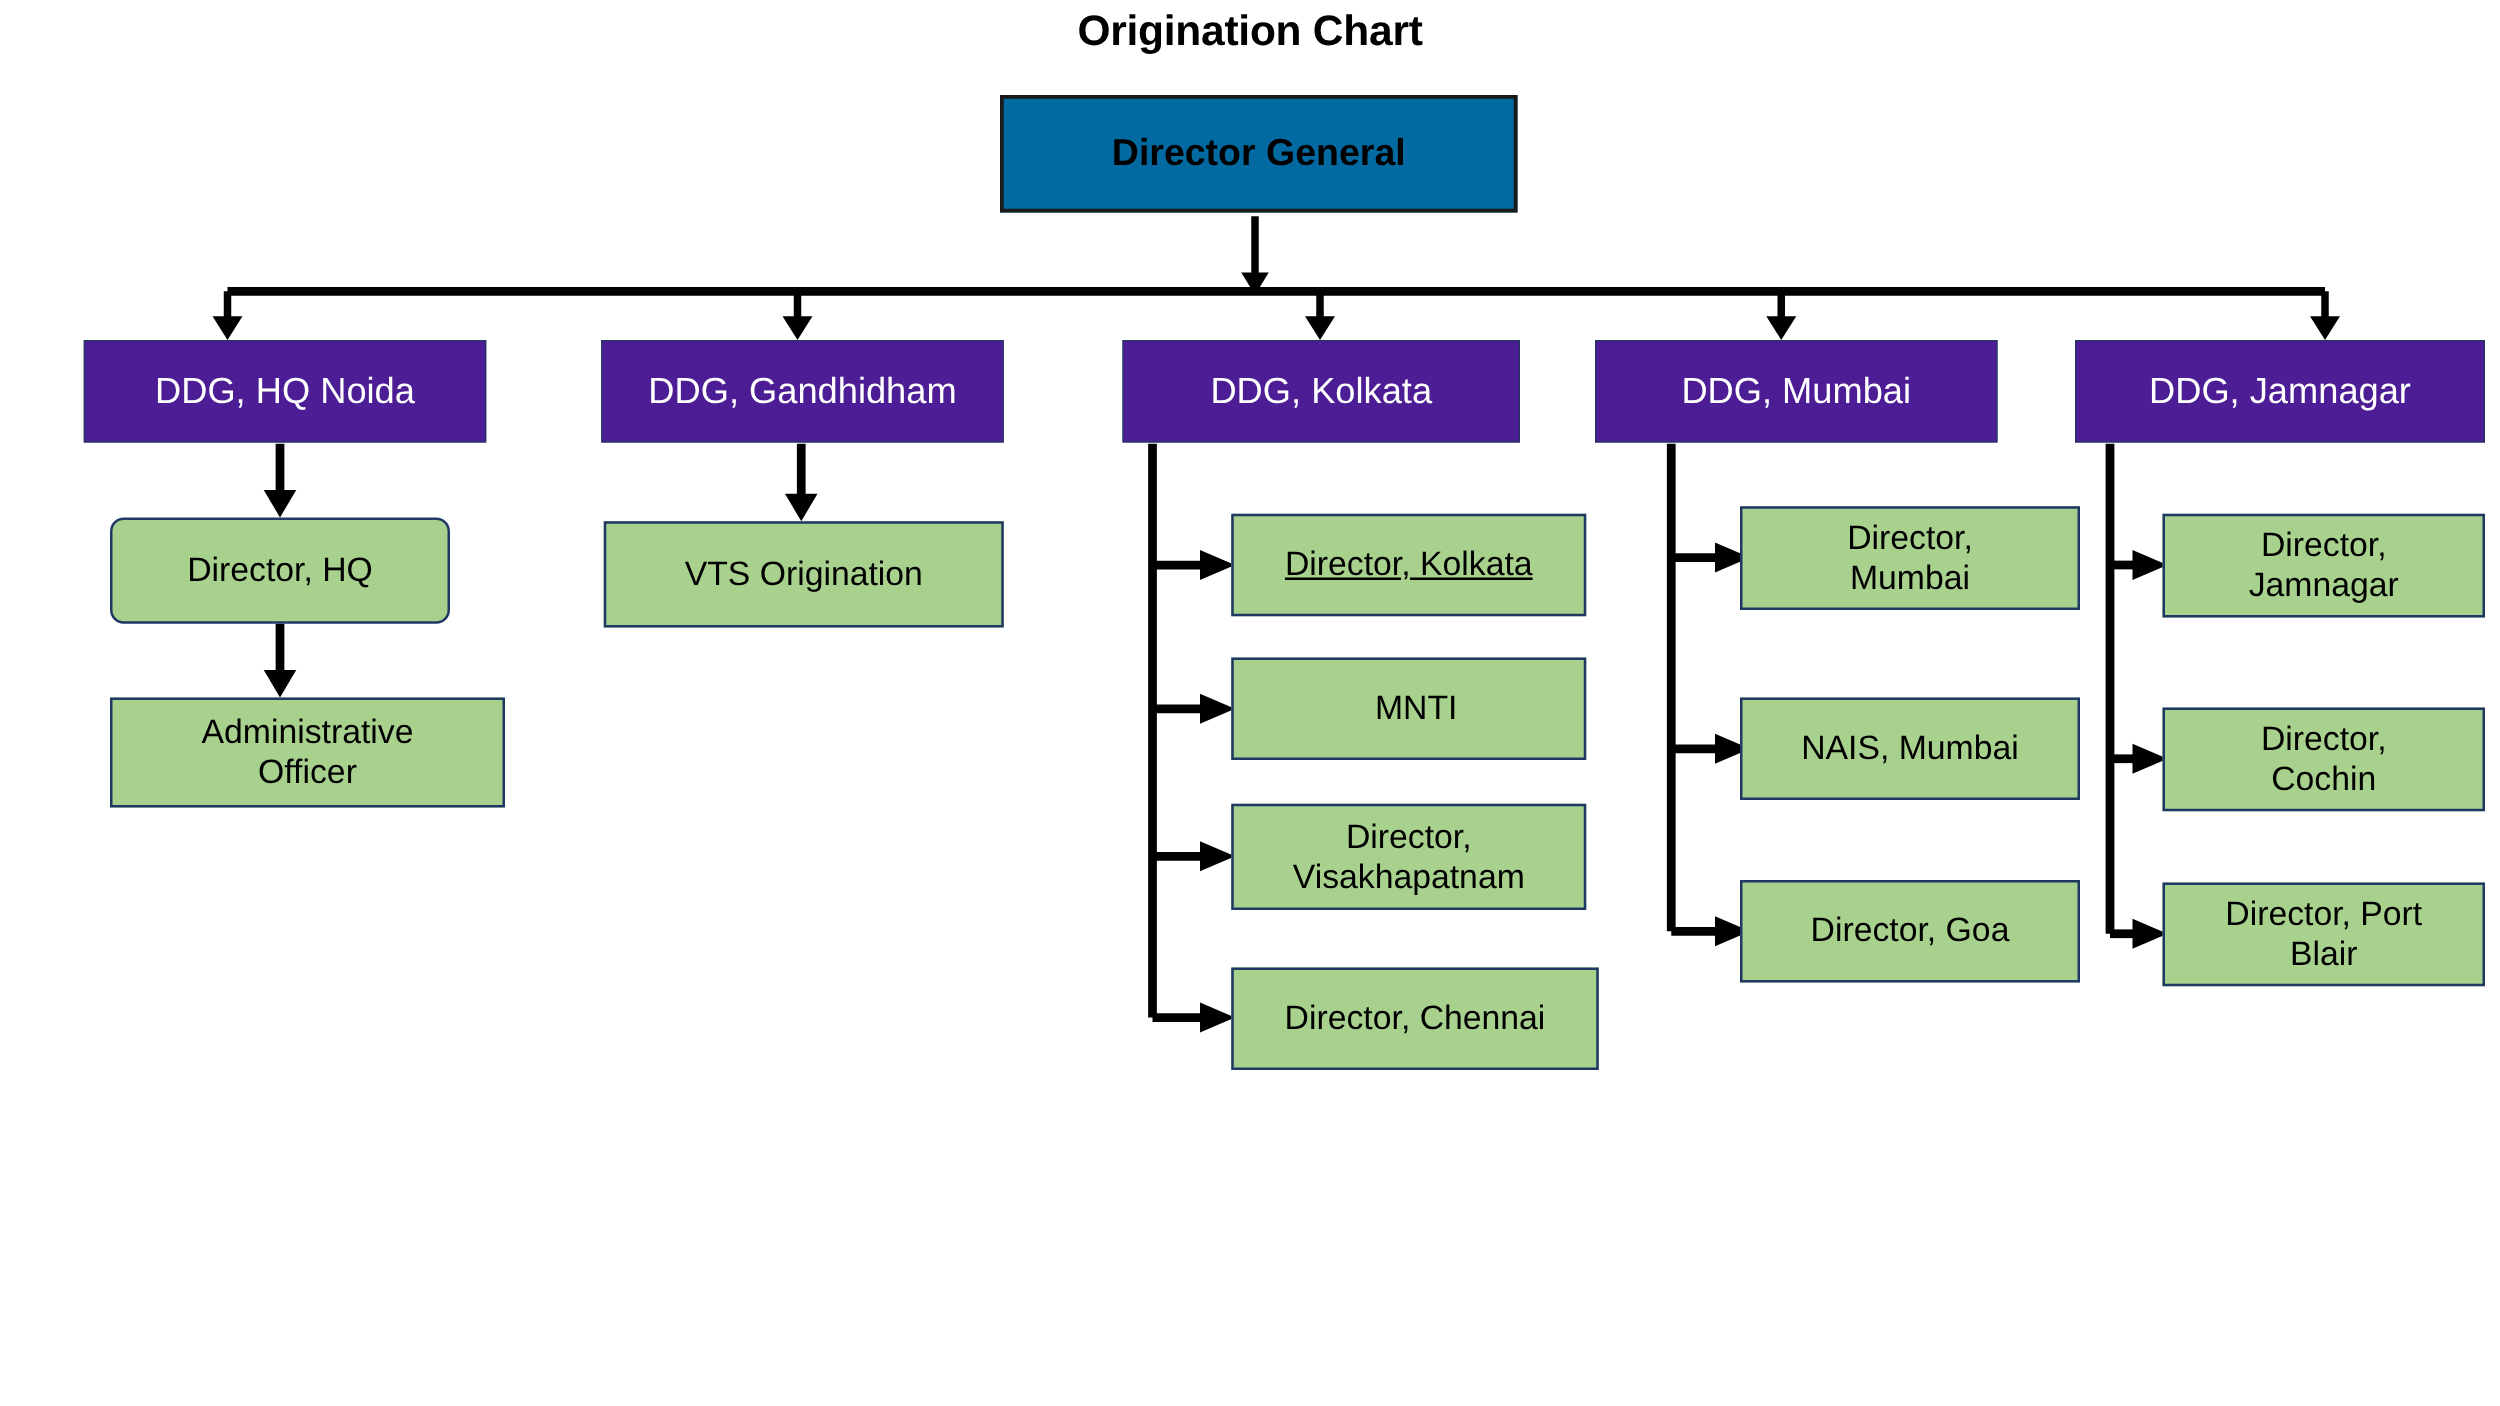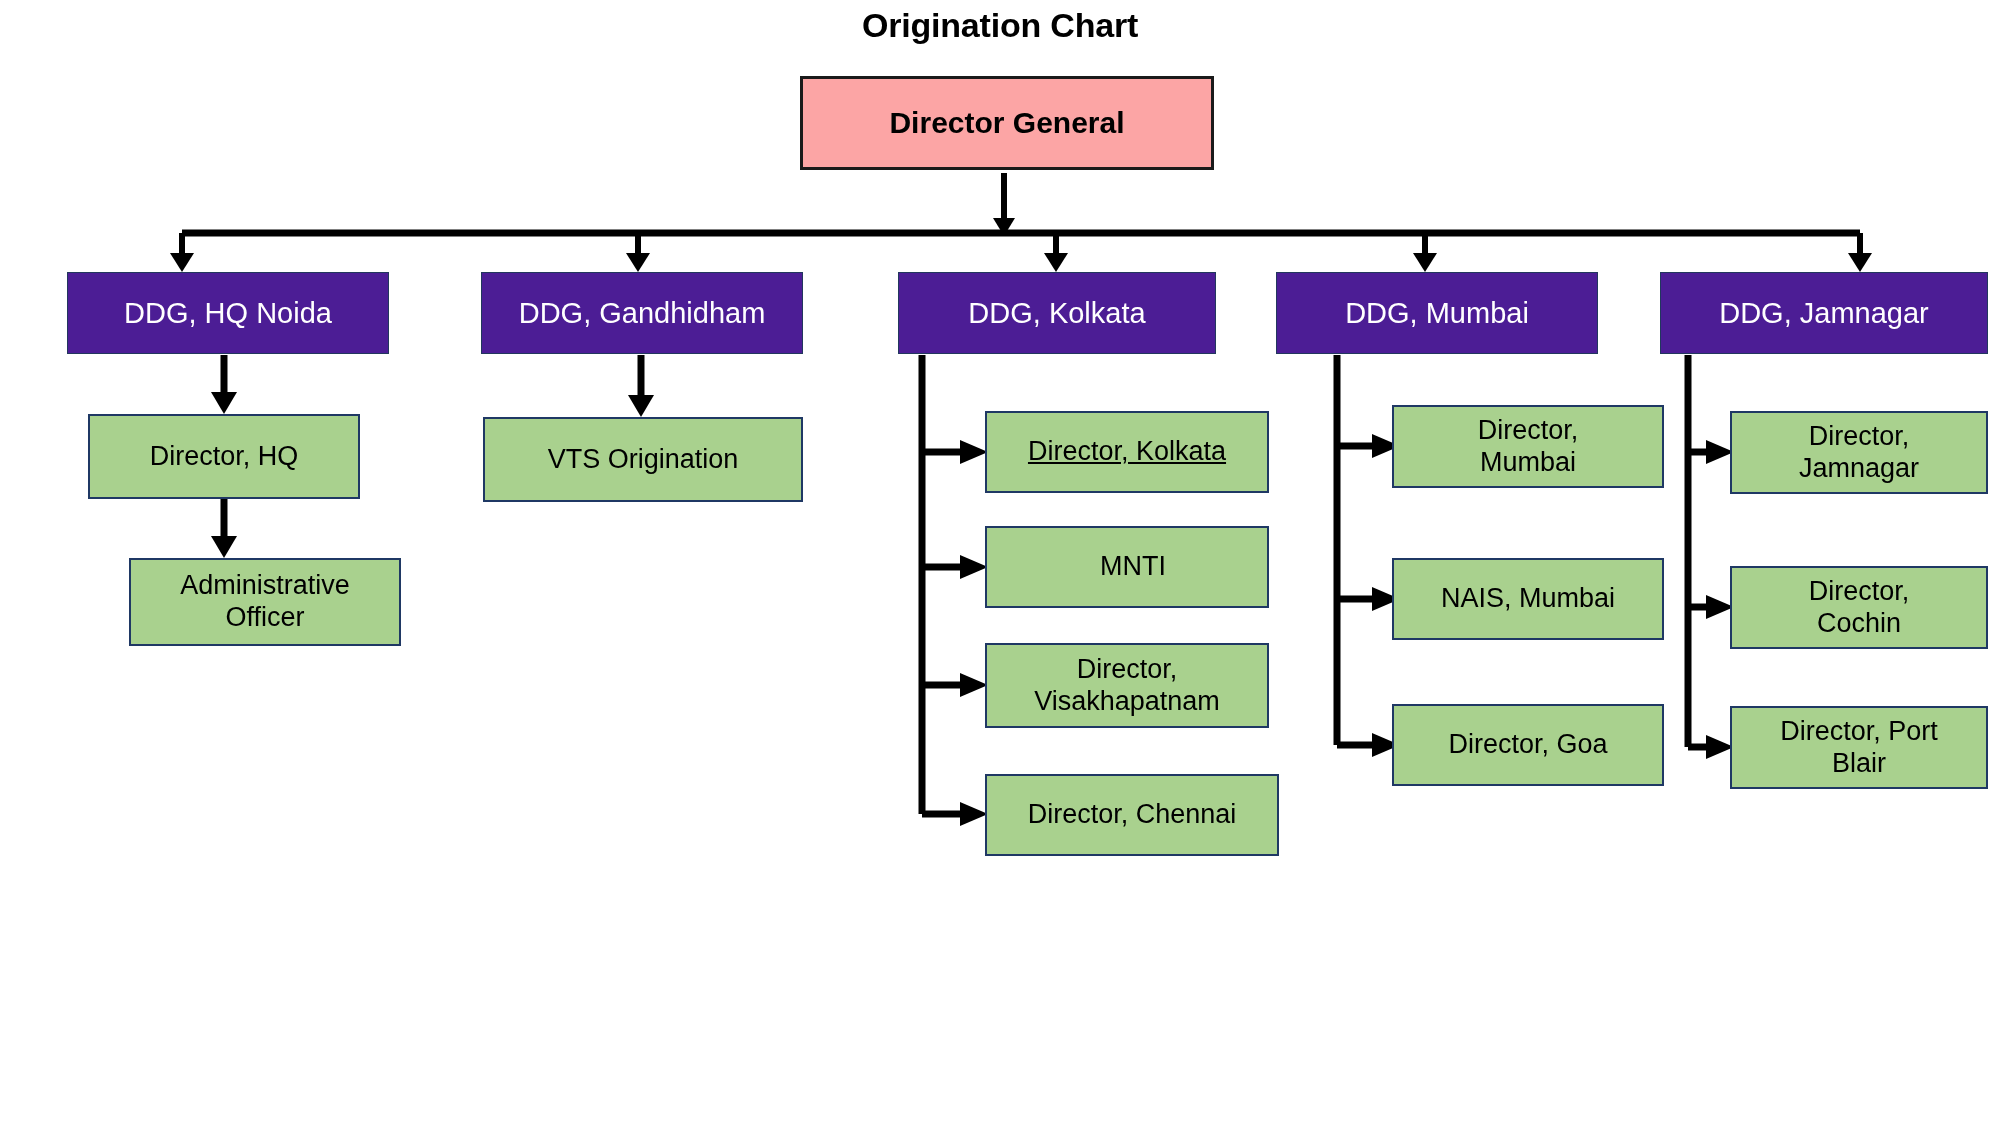--- a/index.html
+++ b/index.html
@@ -41,21 +41,21 @@
     position: absolute;
     box-sizing: border-box;
     display: flex;
     align-items: center;
     justify-content: center;
     text-align: center;
     line-height: 1.18;
     white-space: pre-line;
   }
   .node-root {
-    background: #fca5a5;
+    background: #0369a1;
     border: 3px solid #1a1a1a;
     color: #000000;
     font-weight: bold;
     font-size: 30px;
   }
   .node-ddg {
     background: #4c1d95;
     border: 1px solid #22375e;
     color: #ffffff;
     font-weight: normal;
@@ -196,24 +196,24 @@
   <div class="node node-ddg" style="left:898px; top:272px; width:318px; height:82px;">
     <span>DDG, Kolkata</span>
   </div>
   <div class="node node-ddg" style="left:1276px; top:272px; width:322px; height:82px;">
     <span>DDG, Mumbai</span>
   </div>
   <div class="node node-ddg" style="left:1660px; top:272px; width:328px; height:82px;">
     <span>DDG, Jamnagar</span>
   </div>
 
-  <div class="node node-unit" style="left:88px; top:414px; width:272px; height:85px;">
+  <div class="node node-unit" style="left:88px; top:414px; width:272px; height:85px;border-radius:11px;">
     <span>Director, HQ</span>
   </div>
-  <div class="node node-unit" style="left:88px; top:558px; width:272px; height:88px;margin-left:41px;">
+  <div class="node node-unit" style="left:88px; top:558px; width:316px; height:88px;">
     <span>Administrative
 Officer</span>
   </div>
 
   <div class="node node-unit" style="left:483px; top:417px; width:320px; height:85px;">
     <span>VTS Origination</span>
   </div>
 
   <div class="node node-unit" style="left:985px; top:411px; width:284px; height:82px;text-decoration:underline;">
     <span>Director, Kolkata</span>

